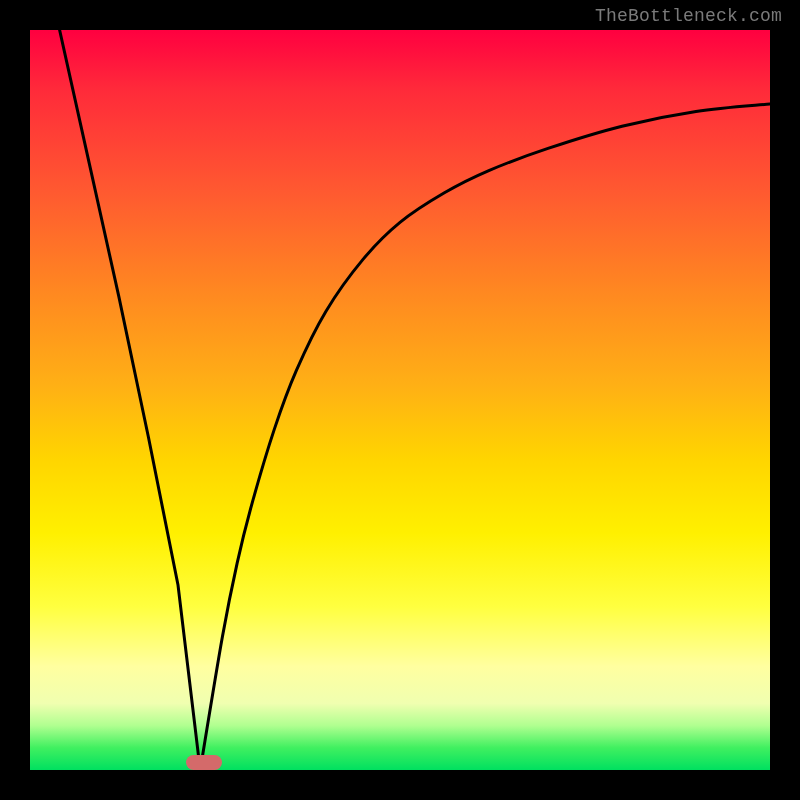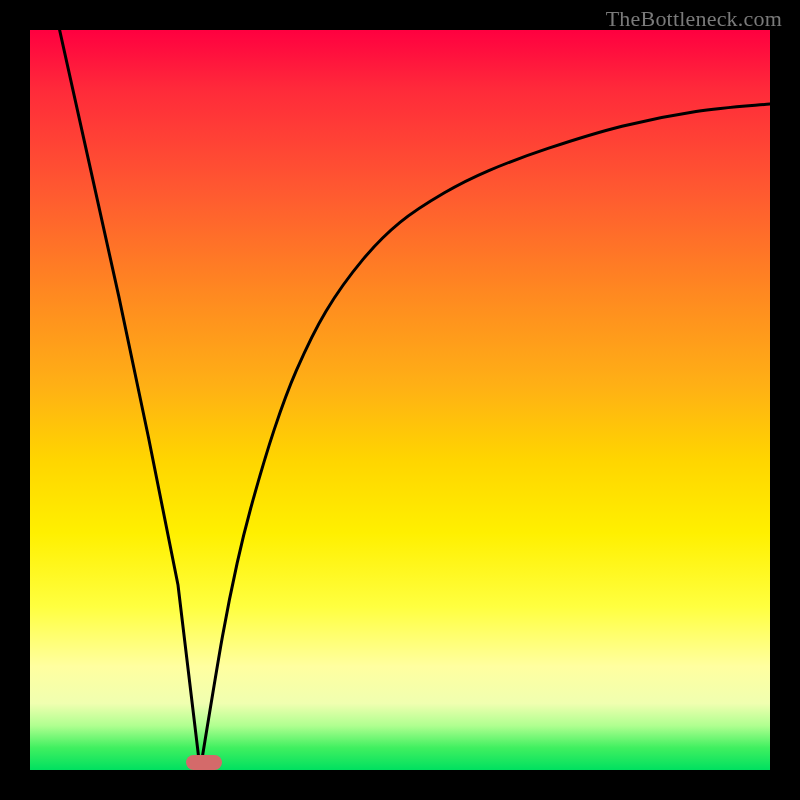--- a/index.html
+++ b/index.html
@@ -51,22 +51,22 @@
   }
   .marker {
     position: absolute;
     border-radius: 10px;
     background: #d46a6a;
   }
   .watermark {
     position: absolute;
     top: 6px;
     right: 18px;
-    font-family: Liberation Serif, serif;
-    font-size: 22px;
+    font-family: Liberation Mono, monospace;
+    font-size: 18px;
     font-weight: 500;
     color: #7a7a7a;
     letter-spacing: 0.2px;
   }
 </style>
 </head>
 <body>
 
 <div class="frame">
   <div class="plot">

